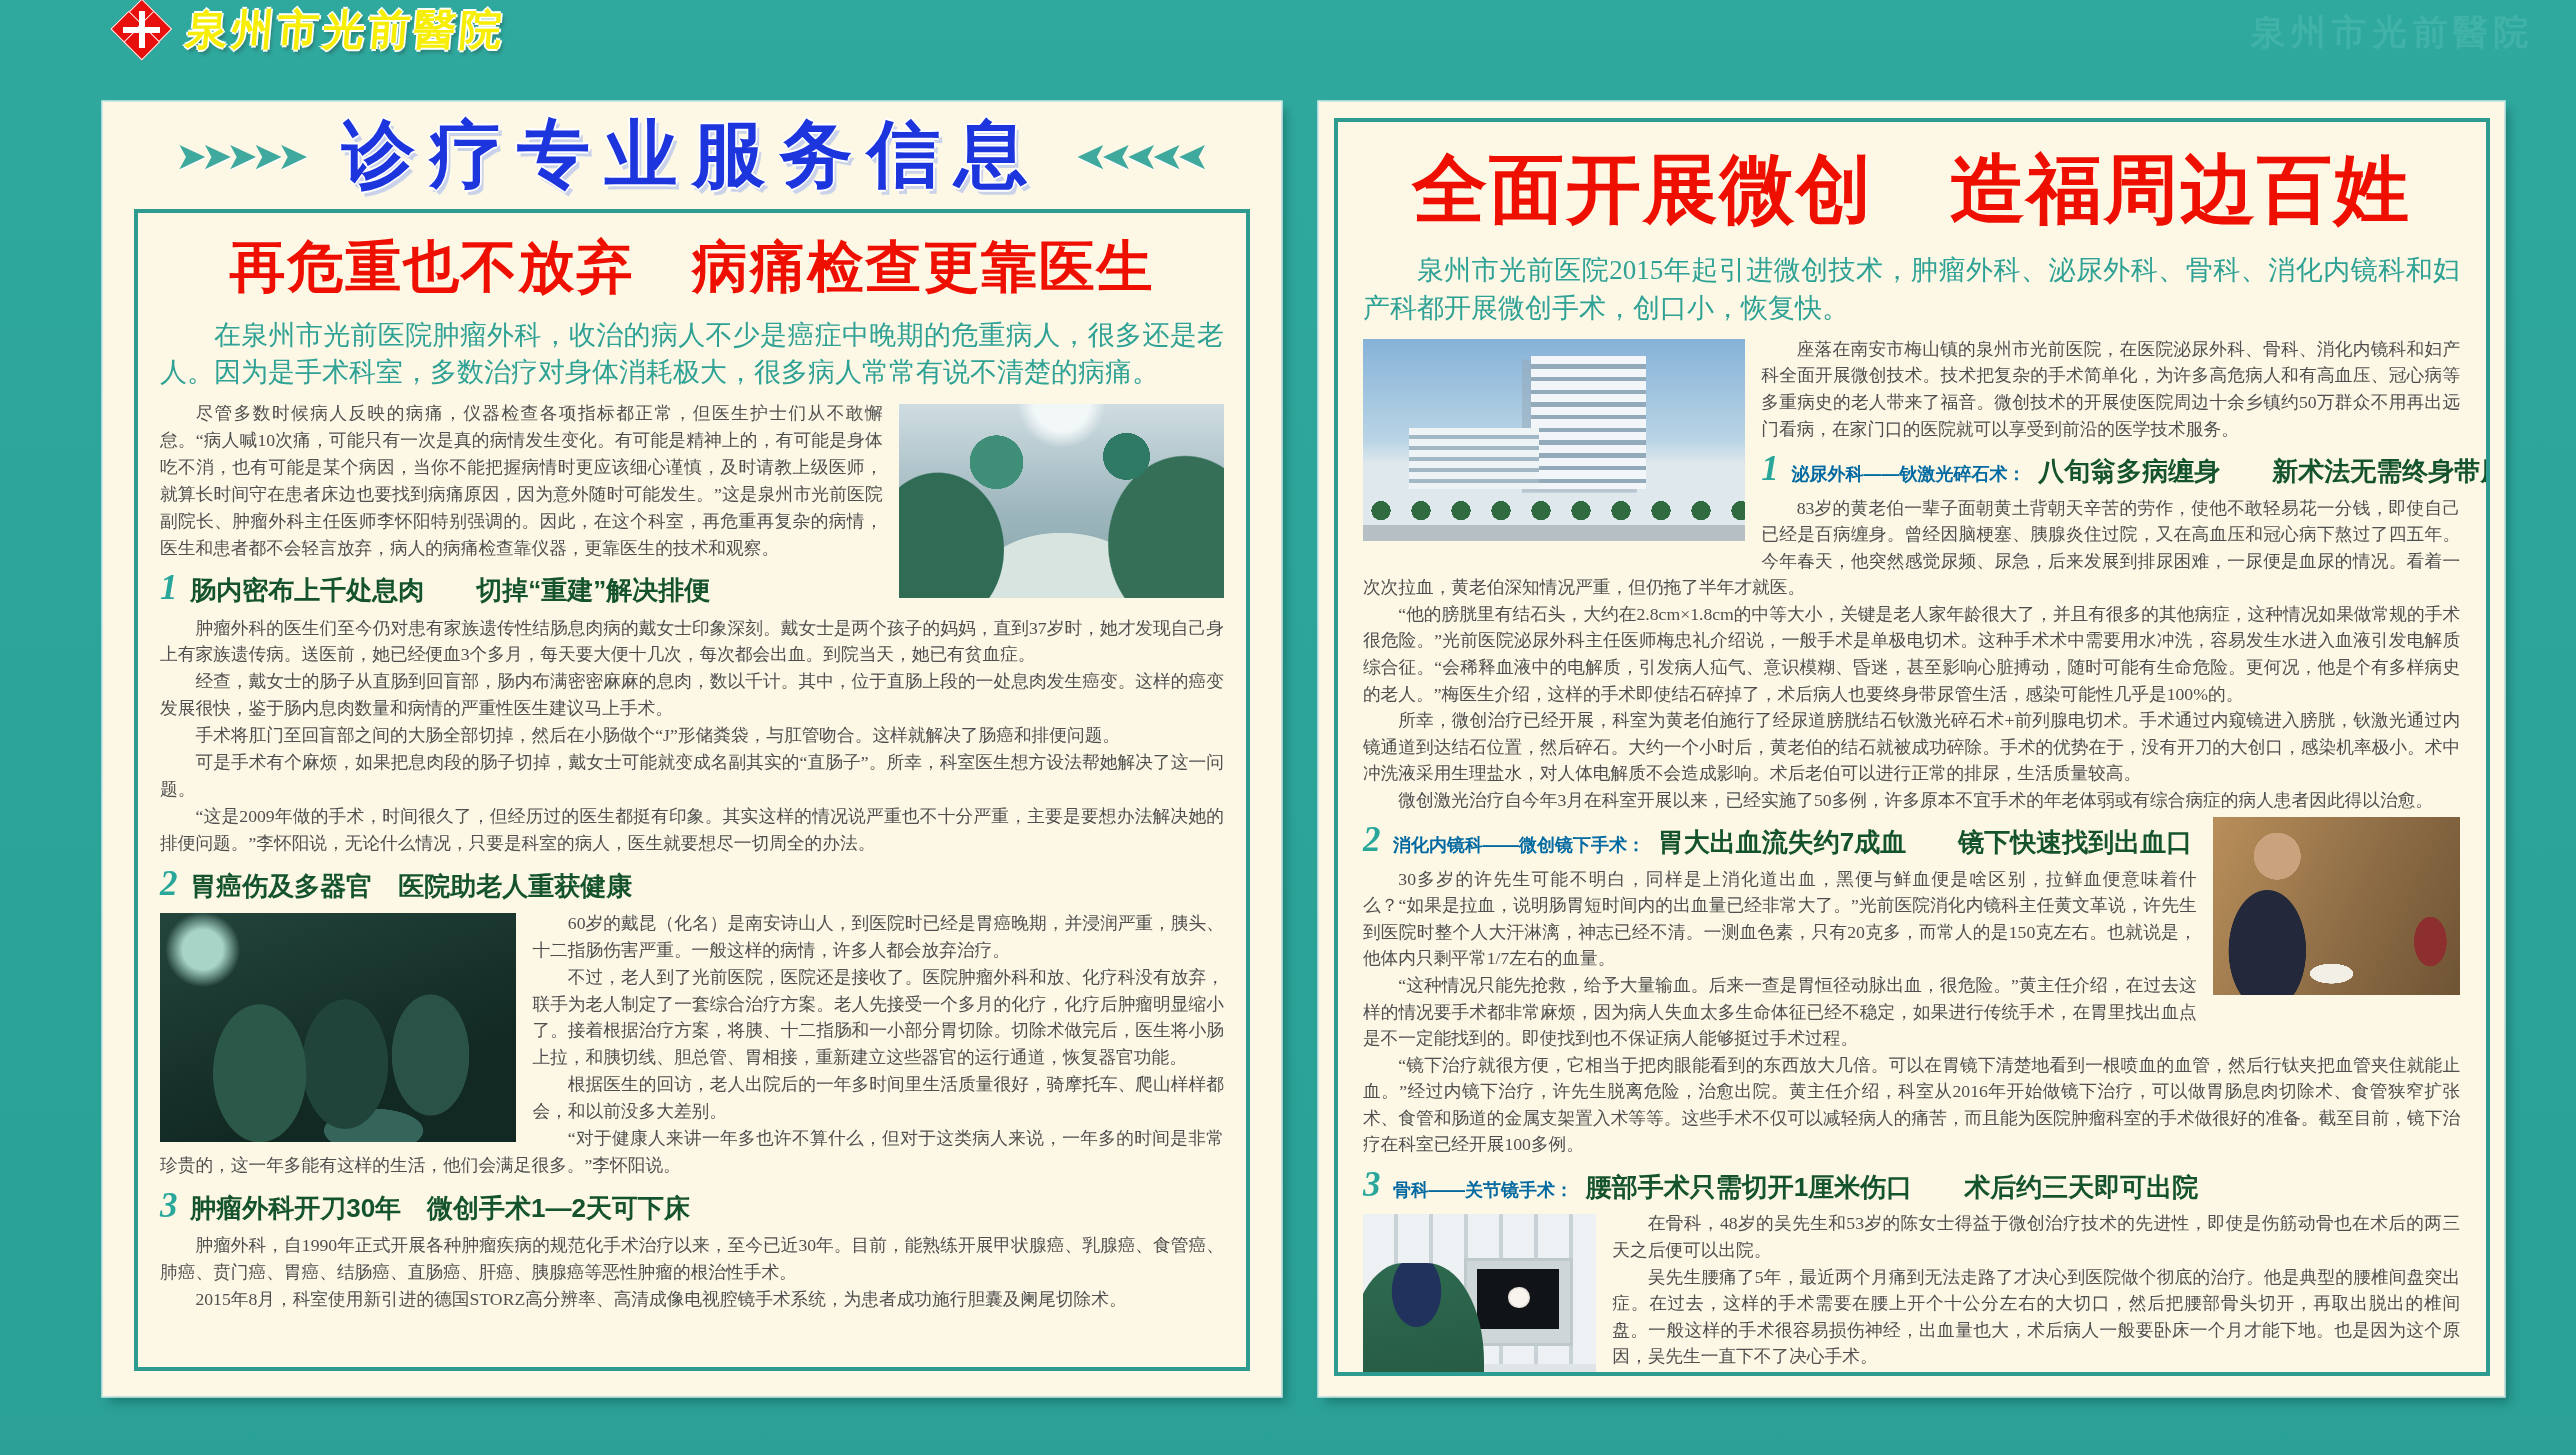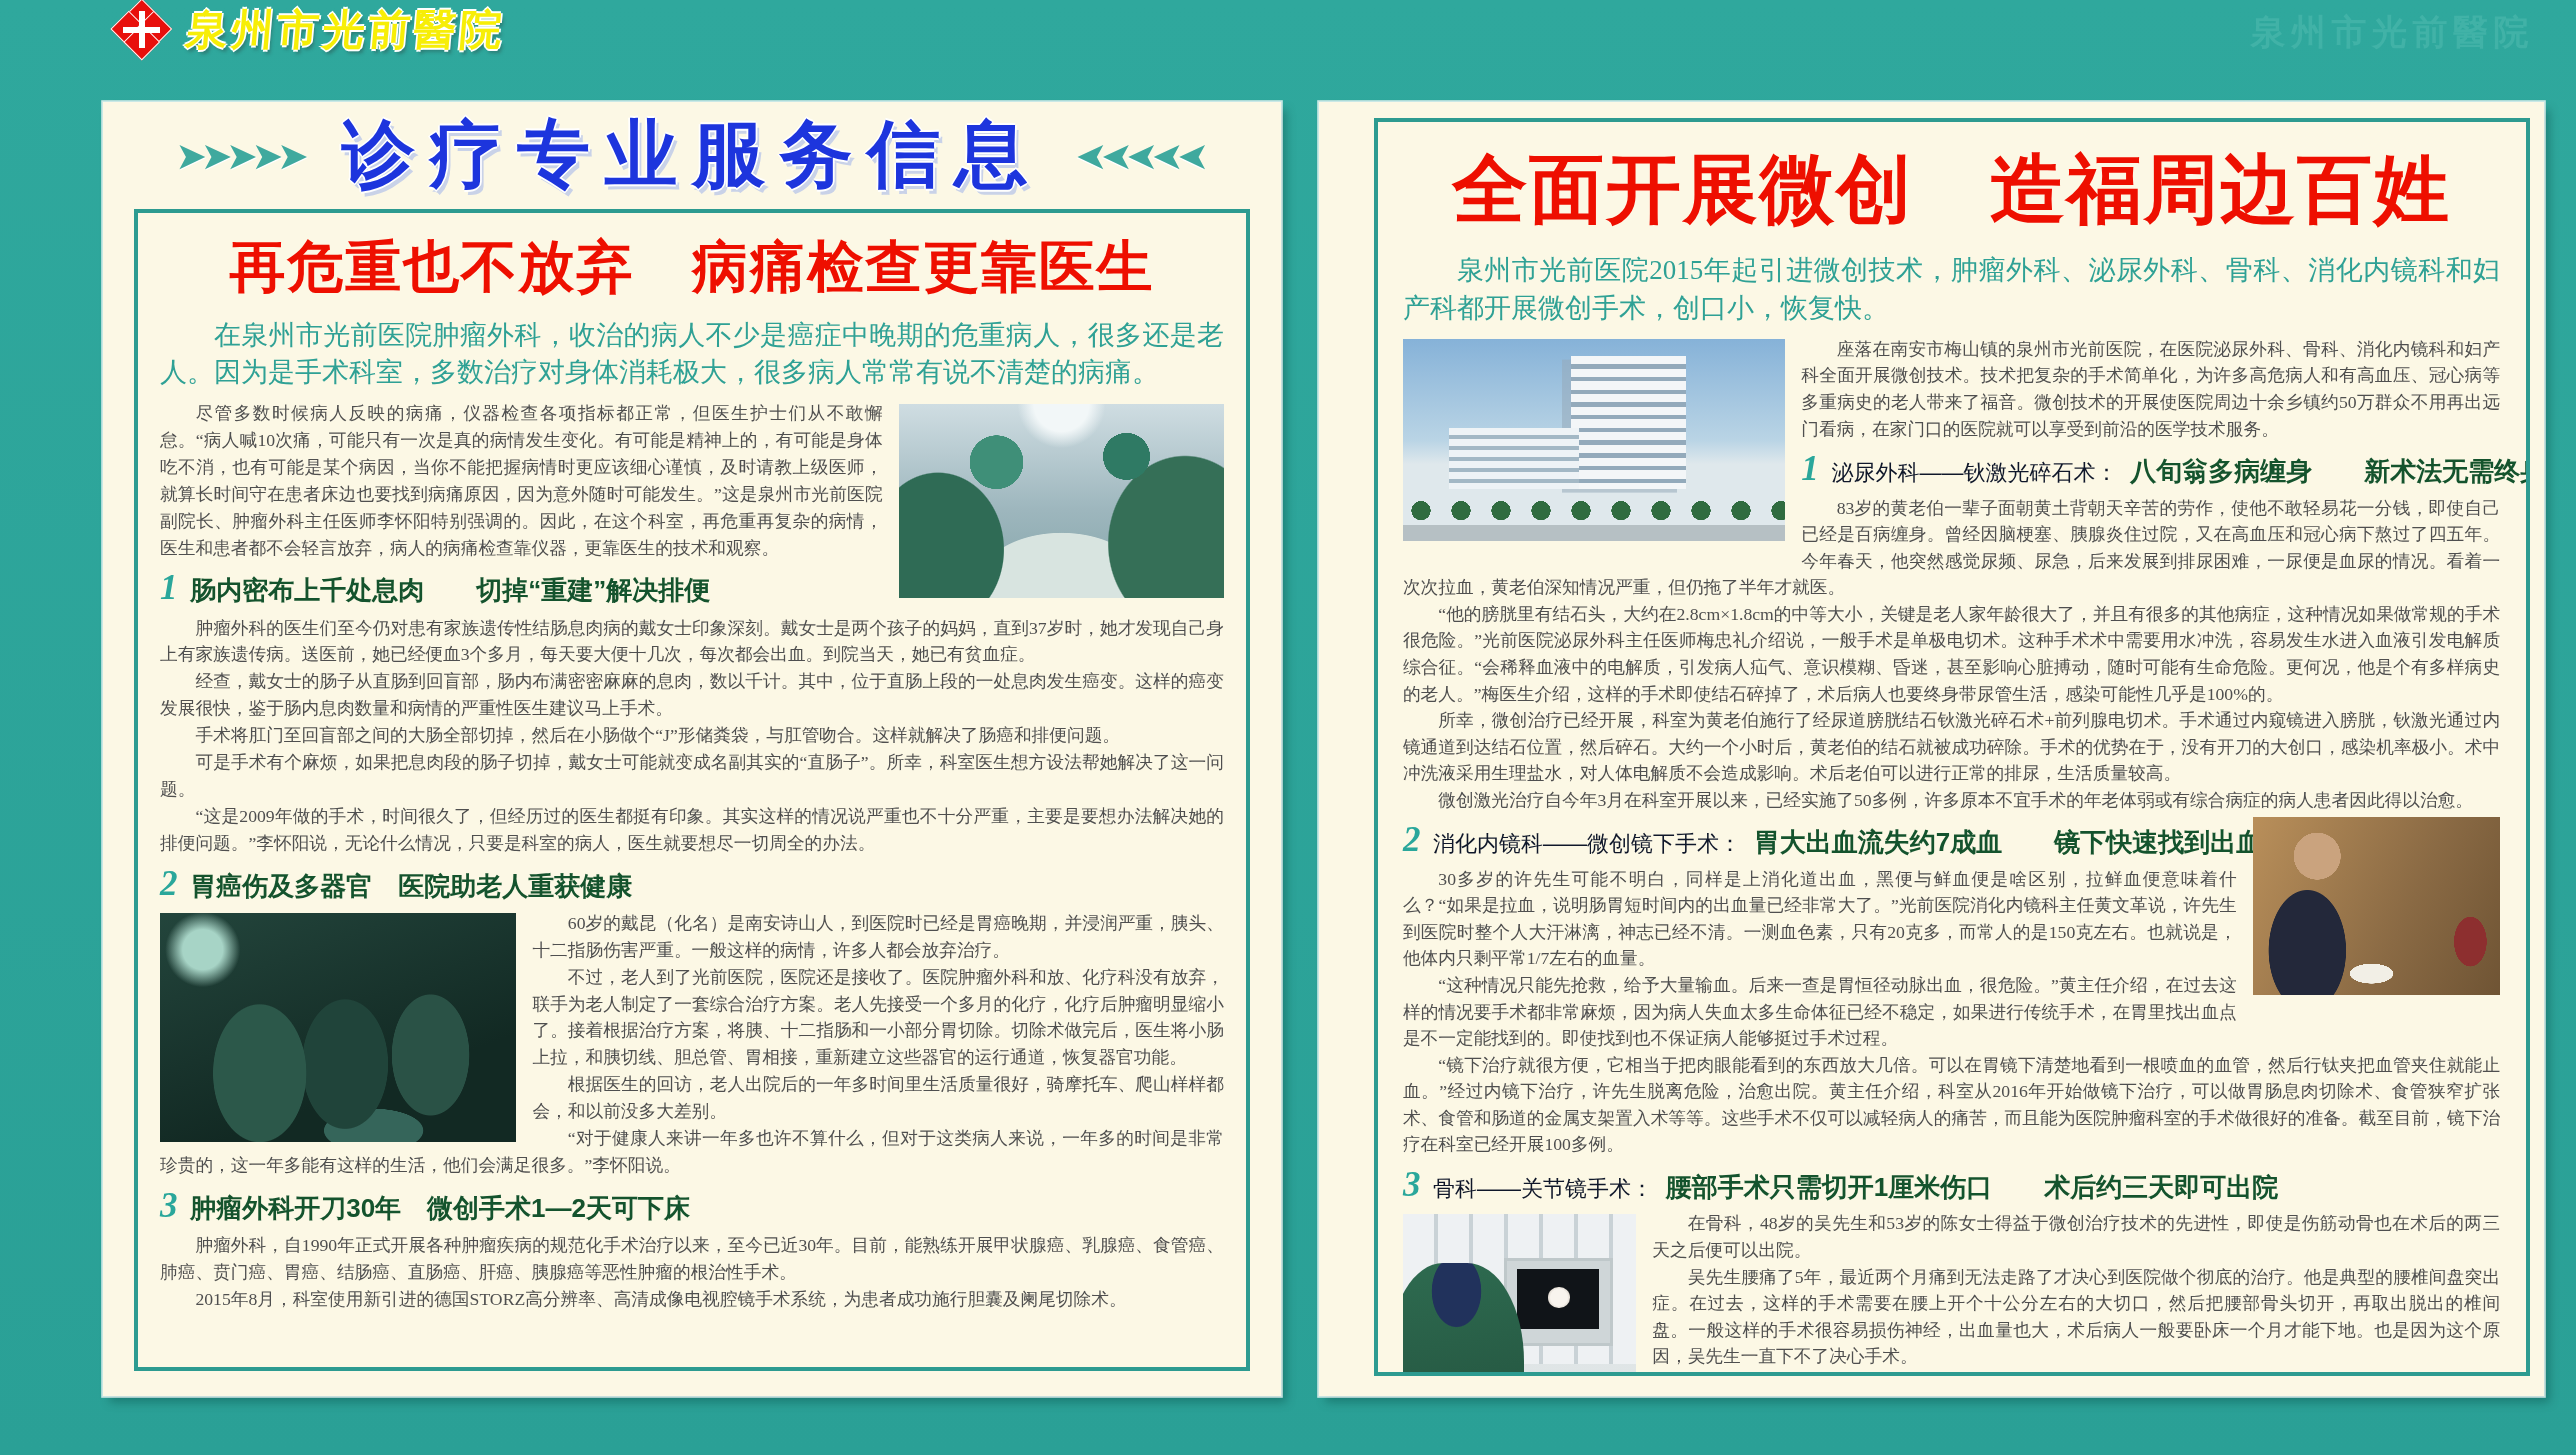--- a/index.html
+++ b/index.html
@@ -18,21 +18,21 @@
   .hname{position:absolute;left:186px;top:1.8px;font-size:42px;font-weight:bold;color:#f7ee07;
          transform:skewX(-5deg);letter-spacing:3.6px;
          text-shadow:1.8px 0 0 #fff,-1.8px 0 0 #fff,0 1.8px 0 #fff,0 -1.8px 0 #fff,2.7px 3.6px 3.6px rgba(40,40,40,.35);}
   .wm{position:absolute;right:42px;top:9px;font-size:35px;font-weight:bold;color:#41b2a7;letter-spacing:5.5px;}
 
   
   .panel{position:absolute;top:102px;height:1294px;background:#fcf8e5;
          box-shadow:0 0 0 1.8px rgba(255,255,255,.75),5.5px 7.3px 9px rgba(0,60,54,.35);
          display:flex;flex-direction:column;}
   .panel.left{left:103px;width:1178px;}
-  .panel.right{left:1319px;width:1185px;padding-left:40px;}
+  .panel.right{left:1319px;width:1185px;}
 
   
   .banner{height:107px;display:flex;align-items:center;justify-content:center;gap:23.6px;}
   .orn{color:#3fa99e;font-size:38px;letter-spacing:-6.4px;line-height:1;text-shadow:0.9px 0.9px 0 #fff;}
   .orn.flip{transform:scaleX(-1);}
   .btitle{margin:16px;font-size:73px;font-weight:bold;color:#1d35dd;letter-spacing:14.5px;white-space:nowrap;
           text-shadow:1.8px 0 0 #fff,-1.8px 0 0 #fff,0 1.8px 0 #fff,0 -1.8px 0 #fff,3.6px 4.5px 0 #c9d2e8;}
 
   
   .box{flex:1;border:4.5px solid #2d9b90;background:#fcf8e5;overflow:hidden;
@@ -46,21 +46,21 @@
 
   .article{font-size:17.7px;line-height:1.52;color:#4f4f4f;text-align:justify;}
   .panel.right .article{font-size:17.7px;line-height:1.5;}
   .para{margin:0;text-indent:2em;}
 
   .sech{margin:9px 0 3.6px;display:flex;align-items:baseline;gap:12.7px;
         font-family:"Liberation Sans","DejaVu Sans",sans-serif;white-space:nowrap;}
   .sech .num{color:#2aa79b;font-style:italic;font-size:35px;font-weight:bold;
              font-family:"Liberation Serif",serif;line-height:1;}
   .sech .st{color:#14532d;font-size:26px;font-weight:bold;}
-  .sech .stb{color:#0f172a;font-size:22px;font-weight:normal;}
+  .sech .stb{color:#0369a1;font-size:18px;font-weight:bold;}
 
   
   .ph{position:relative;overflow:hidden;}
   .fr{float:right;margin:3.6px 0 7.3px 16.4px;}
   .fl{float:left;margin:3.6px 16.4px 7.3px 0;}
 
   .ph-surgeons{width:325px;height:194px;
     background:
       radial-gradient(circle 27px at 30% 30%,#3f8f78 0 99%,transparent 100%),
       radial-gradient(circle 23.6px at 70% 27%,#2f7a64 0 99%,transparent 100%),

